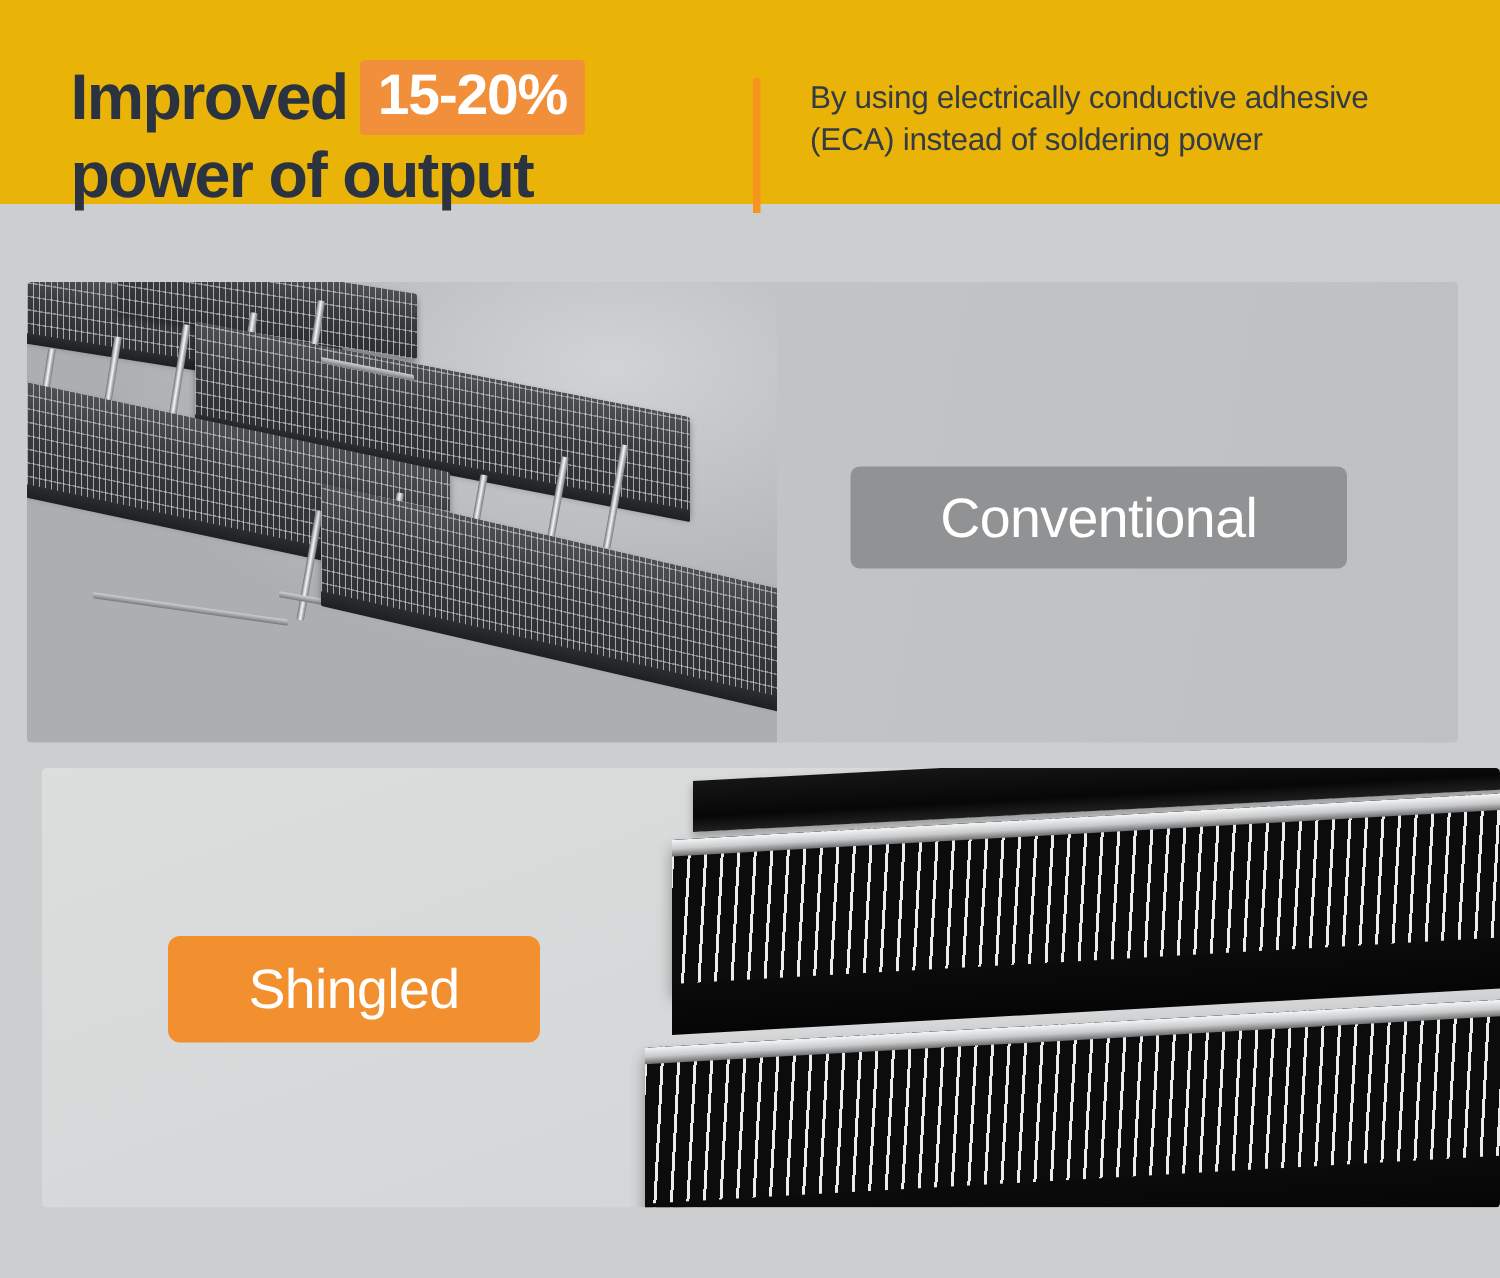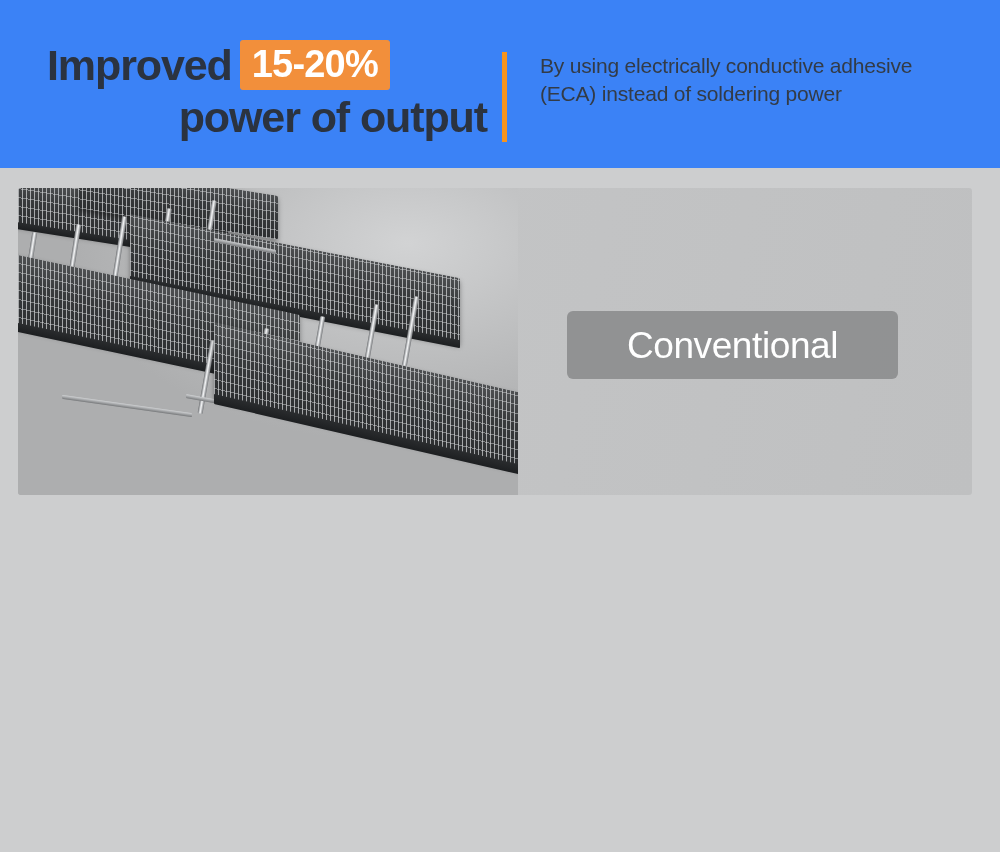--- a/index.html
+++ b/index.html
@@ -15,36 +15,36 @@
     background: #cdcecf;
     font-family: "Liberation Sans", sans-serif;
     -webkit-font-smoothing: antialiased;
   }
 
   
   .header {
     position: absolute;
     left: 0; top: 0;
     width: 1000px;
-    height: 168px;
-    background: #3b82f6;
+    height: 136px;
+    background: #eab308;
   }
   .headline {
     position: absolute;
     left: 47px;
     top: 40px;
     width: 440px;
   }
   .headline-row {
     display: flex;
     align-items: center;
     height: 50px;
     white-space: nowrap;
   }
-  .headline-row.second { margin-top: 2px; justify-content: flex-end; }
+  .headline-row.second { margin-top: 2px; }
   .head-word {
     font-size: 43px;
     font-weight: bold;
     letter-spacing: -1.1px;
     color: #2b3340;
     line-height: 1;
   }
   .head-badge {
     display: inline-block;
     margin-left: 8px;
@@ -283,15 +283,32 @@
       <div class="cell-edge" style="left:196px; top:244px; width:330px; height:10px; transform: skewY(13deg);"></div>
 
       <div class="ribbon-flat" style="left:44px; top:216px; width:130px; height:4px; transform: skewY(8deg);"></div>
     </div>
 
     <div class="label-badge badge-conventional">
       <span>Conventional</span>
     </div>
   </div>
 
+  <div class="panel panel-bottom">
+
+    <div class="photo-shingled">
+
+      <div class="shingle-thin" style="left:42px; top:-6px; width:560px; height:34px; transform: skewY(-3deg);"></div>
+
+      <div class="shingle-strip" style="left:28px; top:32px; width:570px; height:100px; transform: skewY(-3.2deg);"></div>
+      <div class="shingle-base" style="left:28px; top:128px; width:570px; height:34px; transform: skewY(-3.2deg);"></div>
+
+      <div class="shingle-strip" style="left:10px; top:170px; width:588px; height:108px; transform: skewY(-3.2deg);"></div>
+      <div class="shingle-base" style="left:10px; top:274px; width:588px; height:40px; transform: skewY(-3.2deg);"></div>
+    </div>
+
+    <div class="label-badge badge-shingled">
+      <span>Shingled</span>
+    </div>
+  </div>
 
   <div class="footer-band"></div>
 </div>
 
 </body></html>

